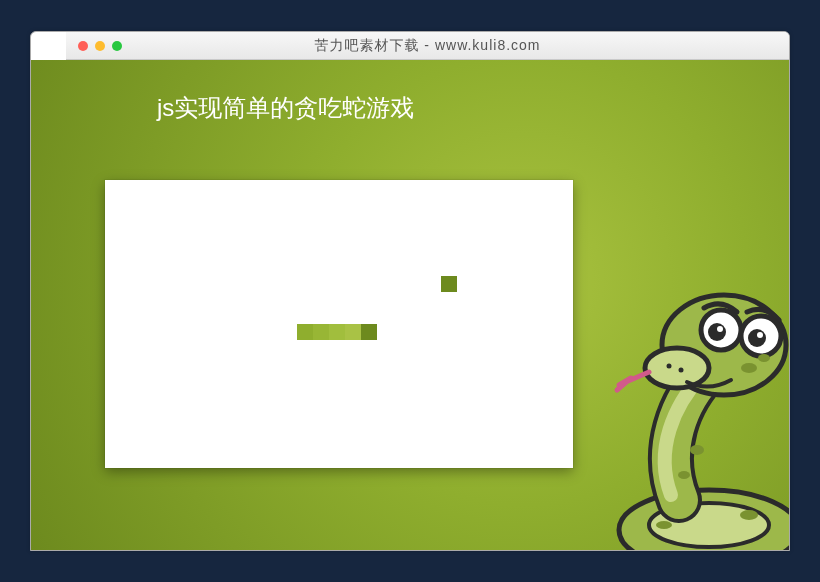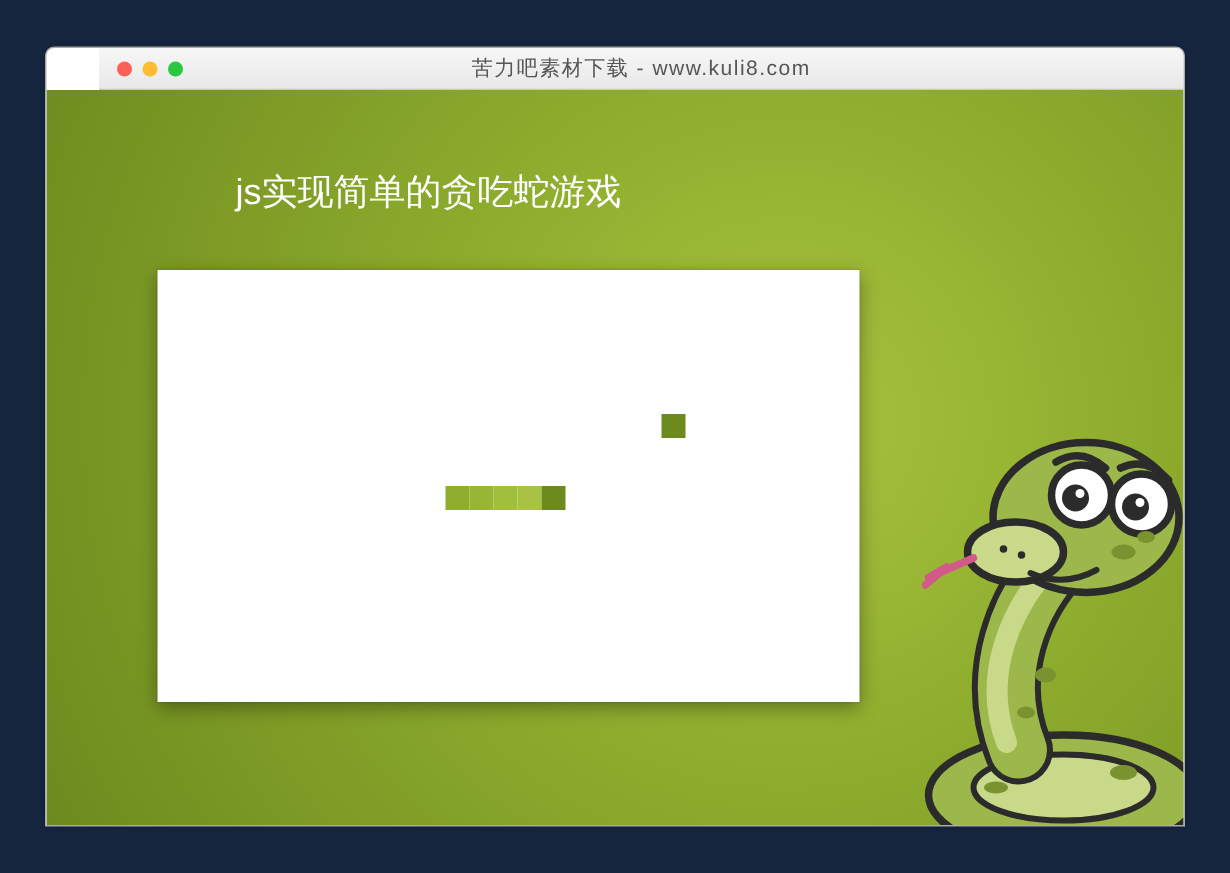--- a/index.html
+++ b/index.html
@@ -57,21 +57,21 @@
     flex: 1;
     background: radial-gradient(circle at 65% 45%, #a9c23f 0%, #8fae2e 40%, #6d8a1e 100%);
     position: relative;
     overflow: hidden;
   }
   .page-title {
     color: #fff;
     font-size: 24px;
     font-weight: 400;
     position: absolute;
-    top: 52px;
+    top: 32px;
     left: 126px;
   }
   .game-board {
     position: absolute;
     top: 120px;
     left: 74px;
     width: 468px;
     height: 288px;
     background: #fff;
     box-shadow: 0 4px 12px rgba(0,0,0,0.35), 0 0 0 1px rgba(0,0,0,0.05);

